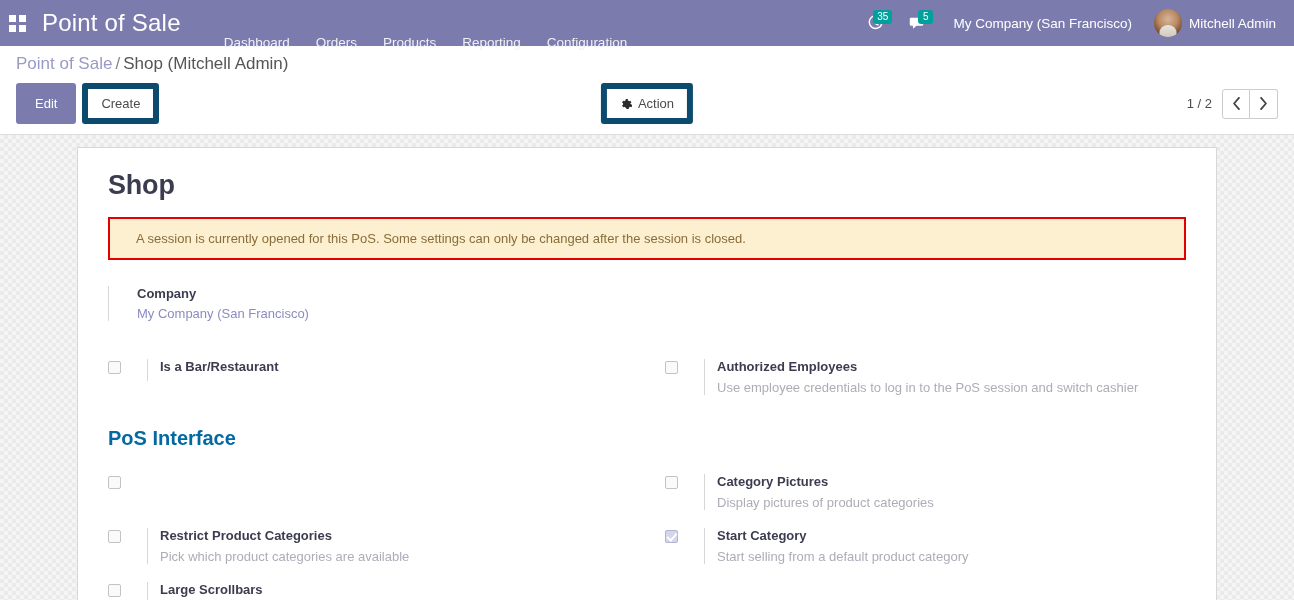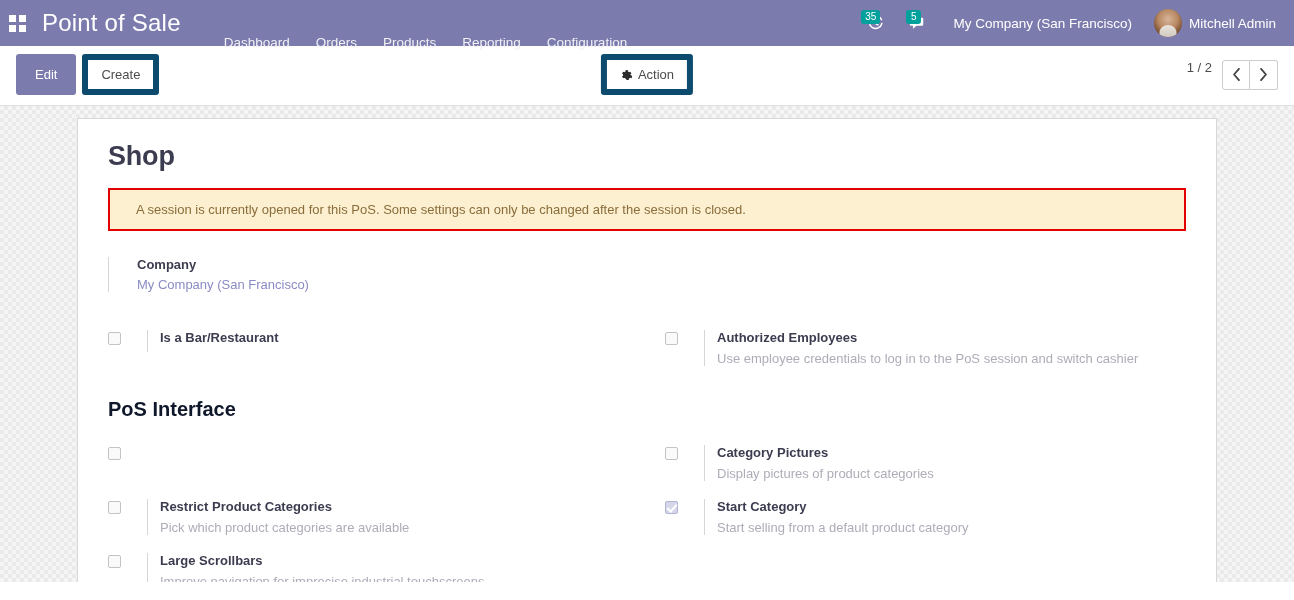--- a/index.html
+++ b/index.html
@@ -70,21 +70,21 @@
     position: relative;
     color: #ffffff;
     padding: 4px 16px 4px 8px;
     display: flex;
     align-items: center;
     cursor: pointer;
   }
   .badge {
     position: absolute;
     top: -1px;
-    right: 20px;
+    right: 8px;
     background: #00a09d;
     color: #ffffff;
     font-size: 10px;
     line-height: 1;
     padding: 2px 4px;
     border-radius: 3px;
     font-weight: 500;
     min-width: 15px;
     text-align: center;
   }
@@ -179,20 +179,21 @@
     display: inline-block;
     position: relative;
     color: #2b2b2b;
     font-size: 12px;
     line-height: 12px;
   }
 
   .pager {
     margin-left: auto;
     display: flex;
+    align-items: center;
     gap: 10px;
   }
   .pager-value {
     font-size: 13px;
     color: #4c4c4c;
     white-space: nowrap;
   }
   .pager-btns { display: flex; }
   .pager-btn {
     width: 28px;
@@ -265,21 +266,21 @@
   }
   .field-value-link {
     color: #8b8bc4;
     font-size: 13px;
     cursor: pointer;
   }
 
   h2.section-title {
     font-size: 20px;
     font-weight: bold;
-    color: #0f172a;
+    color: #0369a1;
     margin: 22px 0 16px 0;
   }
 
   .settings-grid {
     display: grid;
     grid-template-columns: 1fr 1fr;
     column-gap: 36px;
     row-gap: 0;
   }
   .setting {
@@ -375,20 +376,23 @@
     <div class="company-name">My Company (San Francisco)</div>
 
     <div class="user-menu">
       <div class="avatar"></div>
       <span class="user-name">Mitchell Admin</span>
     </div>
   </div>
 </div>
 
 <div class="control-panel">
+  <div class="breadcrumb">
+    <a>Point of Sale</a><span class="sep">/</span><span class="current">Shop (Mitchell Admin)</span>
+  </div>
 
   <div class="cp-row">
     <div class="btn-group">
       <button class="btn btn-primary">Edit</button>
       <button class="btn">Create</button>
     </div>
 
     <div class="cp-center">
       <button class="btn btn-action">
         <svg class="gear" width="12" height="12" viewBox="0 0 24 24" fill="#2b2b2b">

